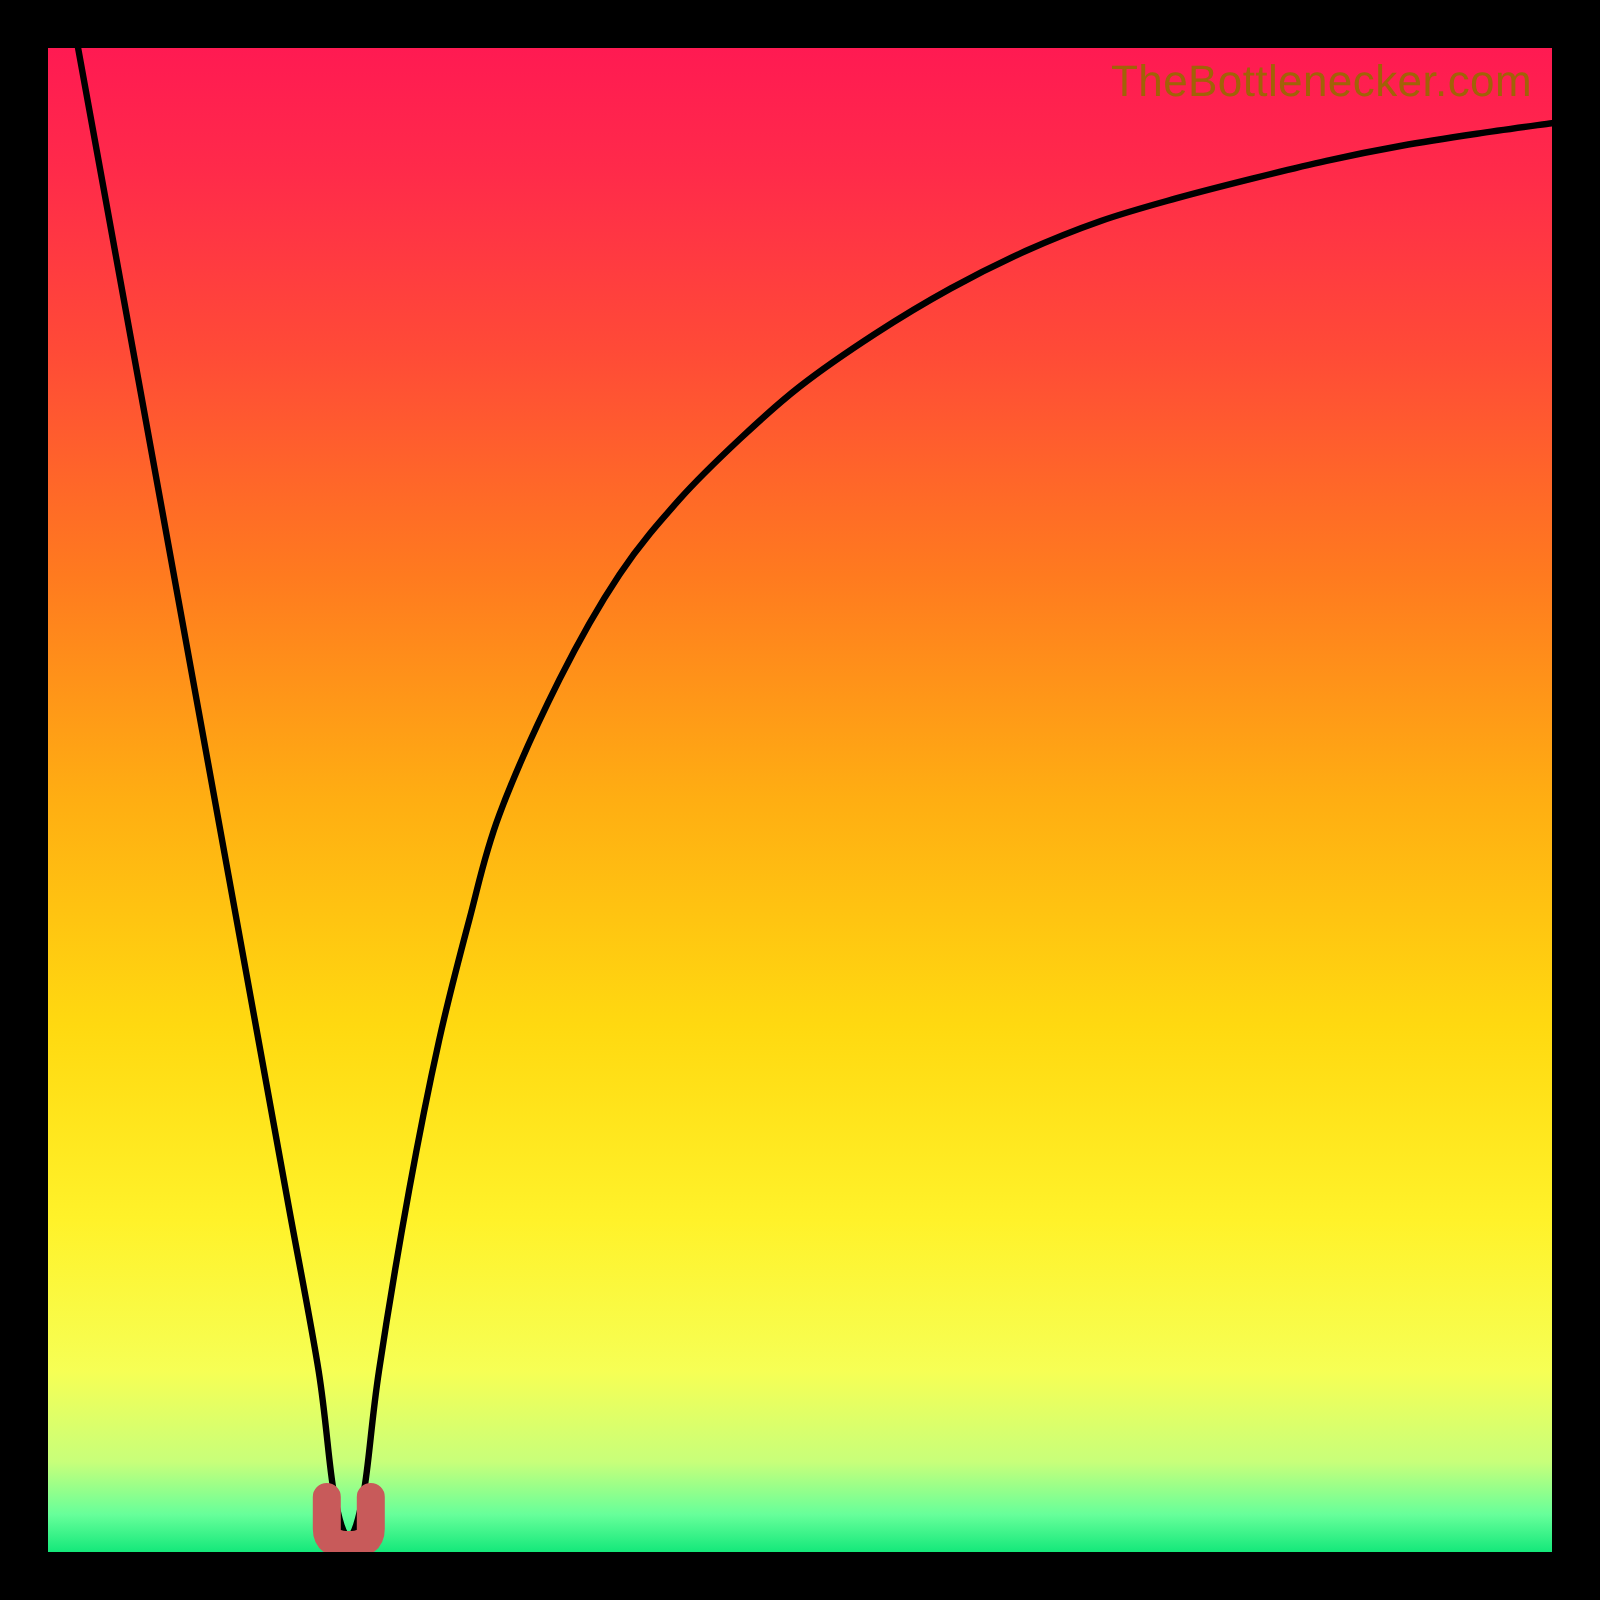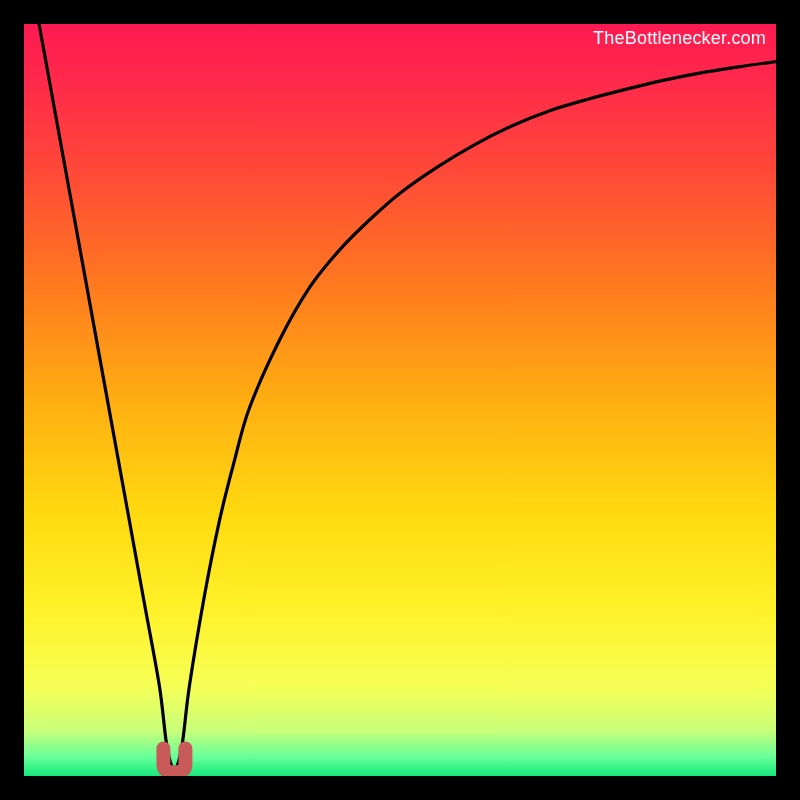--- a/index.html
+++ b/index.html
@@ -30,22 +30,22 @@
     position: absolute;
     left: 0;
     top: 0;
     width: 752px;
     height: 752px;
   }
   .watermark {
     position: absolute;
     top: 4px;
     right: 10px;
-    color: #ffffff;
-    font-size: 18px;
+    color: #a16207;
+    font-size: 22px;
     letter-spacing: 0.2px;
     font-weight: 500;
     z-index: 10;
   }
   svg.curves {
     position: absolute;
     left: 0;
     top: 0;
     width: 752px;
     height: 752px;

